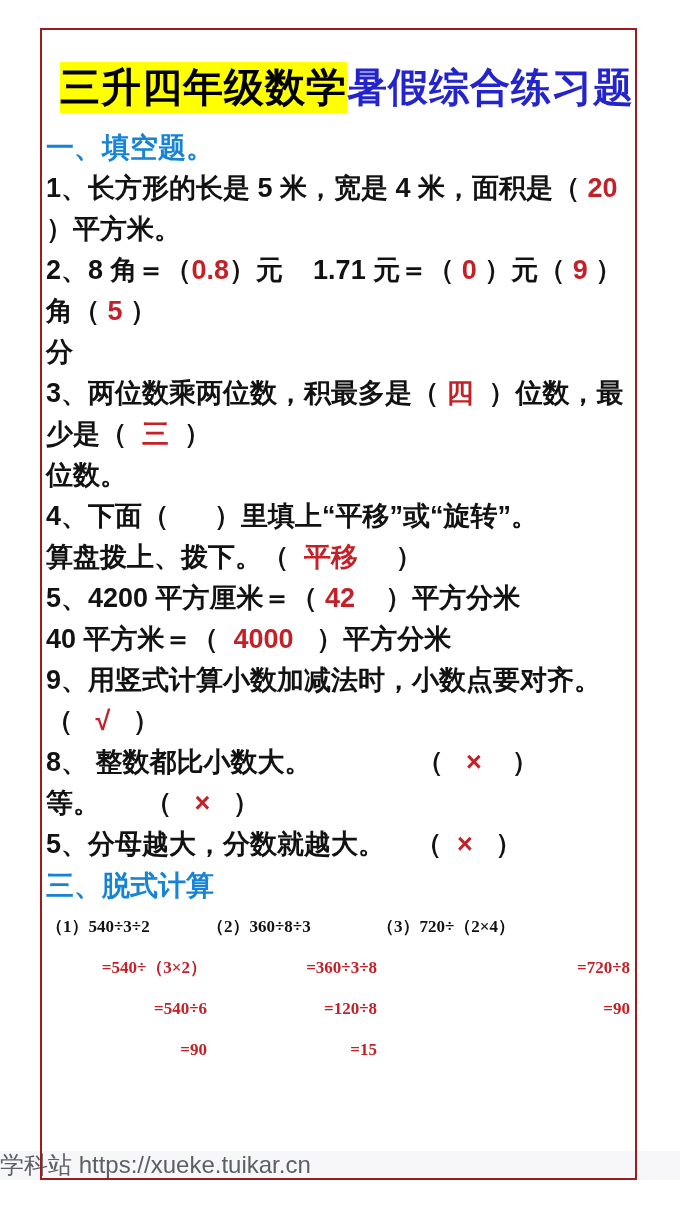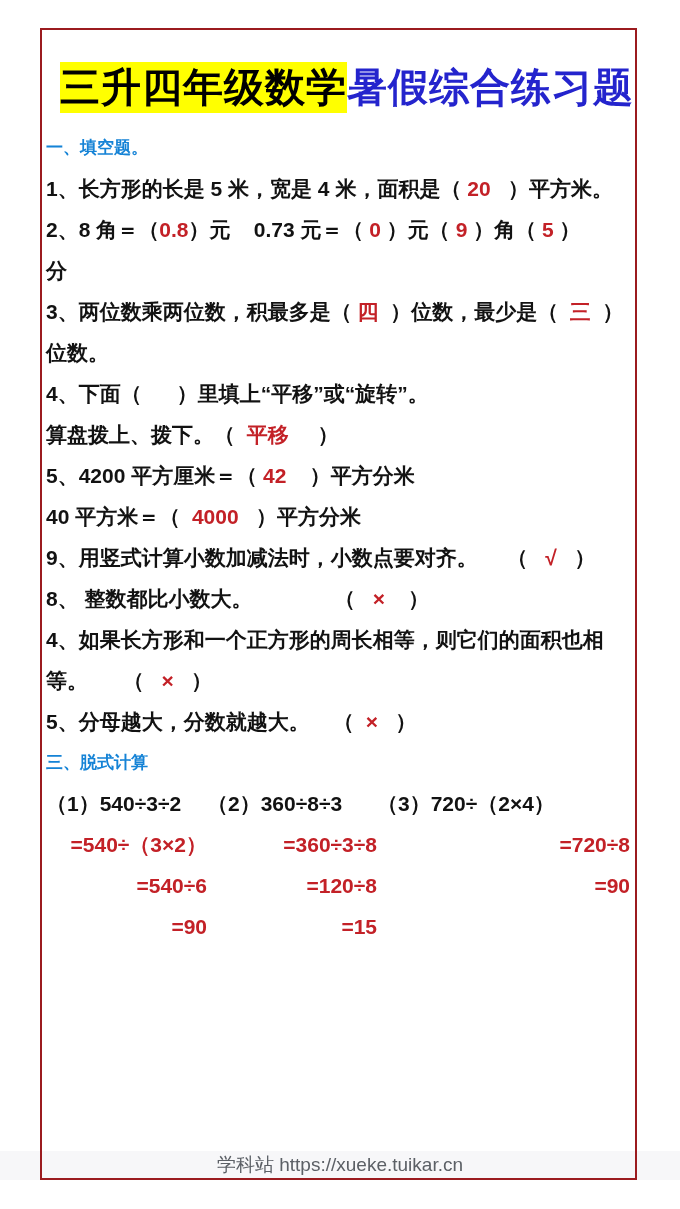--- a/index.html
+++ b/index.html
@@ -15,49 +15,50 @@
   html,body{margin:0;padding:0;background:#ffffff;}
   .page{
     position:relative;width:680px;height:1209px;background:#ffffff;
     font-family:"Liberation Sans",sans-serif;overflow:hidden;
   }
   .footer-bar{
     position:absolute;left:0;top:1151px;width:680px;height:29px;
     background:var(--footer-bar);
   }
   .footer-text{
-    width:100%;height:29px;line-height:27px;text-align:center;
-    color:var(--footer-text);font-size:19px;
+    width:100%;height:29px;line-height:27px;text-align:left;
+    color:var(--footer-text);font-size:24px;
   }
   .border-box{
     position:absolute;left:40px;top:28px;width:597px;height:1152px;
     border:2px solid var(--border-red);box-sizing:border-box;
     pointer-events:none;
   }
   .content{position:absolute;left:46px;top:58px;width:584px;}
   .title{
     font-family:"Liberation Serif",serif;font-size:40px;font-weight:bold;
     line-height:60px;letter-spacing:1px;white-space:nowrap;
     margin:0 0 9px 14px;
   }
   .title .hl{background:var(--highlight-yellow);color:#000;padding:3px 0;}
   .title .rest{color:var(--title-blue);}
   .section-heading{
-    color:var(--accent-blue);font-weight:bold;font-size:17px;line-height:41px;
+    color:var(--accent-blue);font-weight:bold;font-size:28px;line-height:41px;
     white-space:pre-wrap;
   }
   .line{
-    color:var(--body-text);font-weight:600;font-size:21px;line-height:41px;
+    color:var(--body-text);font-weight:600;font-size:27px;line-height:41px;
     white-space:pre-wrap;
   }
   .answer{color:var(--answer-red);}
   .calc-grid{display:grid;grid-template-columns:161px 170px 1fr;}
   .calc-cell{
-    font-size:21px;line-height:41px;font-weight:600;white-space:pre;
+    font-size:17px;line-height:41px;font-weight:600;white-space:pre;
     color:var(--body-text);
+    font-family:Liberation Serif, serif;
   }
   .calc-step{color:var(--answer-red);text-align:right;}
 </style>
 </head>
 <body>
 
 <div class="page">
 
   <div class="footer-bar">
     <div class="footer-text">学科站 https://xueke.tuikar.cn</div>
@@ -66,31 +67,30 @@
   <div class="border-box"></div>
 
   <div class="content">
     <div class="title">
       <span class="hl">三升四年级数学</span><span class="rest">暑假综合练习题</span>
     </div>
 
     <div id="sections">
         <div class="section-heading">一、填空题。</div>
         <div class="line"><span class="plain">1、长方形的长是 5 米，宽是 4 米，面积是（ </span><span class="answer">20</span><span class="plain">   ）平方米。</span></div>
-        <div class="line"><span class="plain">2、8 角＝（</span><span class="answer">0.8</span><span class="plain">）元    0.73 元＝（ </span><span class="answer">0</span><span class="plain"> ）元（ </span><span class="answer">9</span><span class="plain"> ）角（ </span><span class="answer">5</span><span class="plain"> ）</span></div>
+        <div class="line"><span class="plain">2、8 角＝（</span><span class="answer">0.8</span><span class="plain">）元    1.71 元＝（ </span><span class="answer">0</span><span class="plain"> ）元（ </span><span class="answer">9</span><span class="plain"> ）角（ </span><span class="answer">5</span><span class="plain"> ）</span></div>
         <div class="line"><span class="plain">分</span></div>
         <div class="line"><span class="plain">3、两位数乘两位数，积最多是（ </span><span class="answer">四</span><span class="plain">  ）位数，最少是（  </span><span class="answer">三</span><span class="plain">  ）</span></div>
         <div class="line"><span class="plain">位数。</span></div>
         <div class="line"><span class="plain">4、下面（      ）里填上“平移”或“旋转”。</span></div>
         <div class="line"><span class="plain">算盘拨上、拨下。（  </span><span class="answer">平移</span><span class="plain">     ）</span></div>
         <div class="line"><span class="plain">5、4200 平方厘米＝（ </span><span class="answer">42</span><span class="plain">    ）平方分米</span></div>
         <div class="line"><span class="plain">40 平方米＝（  </span><span class="answer">4000</span><span class="plain">   ）平方分米</span></div>
         <div class="line"><span class="plain">9、用竖式计算小数加减法时，小数点要对齐。     （   </span><span class="answer">√</span><span class="plain">   ）</span></div>
         <div class="line"><span class="plain">8、 整数都比小数大。              （   </span><span class="answer">×</span><span class="plain">    ）</span></div>
-        <div class="line"><span class="plain">4、如果长方形和一个正方形的周长相等，则它们的面积也相</span></div>
         <div class="line"><span class="plain">等。      （   </span><span class="answer">×</span><span class="plain">   ）</span></div>
         <div class="line"><span class="plain">5、分母越大，分数就越大。    （  </span><span class="answer">×</span><span class="plain">   ）</span></div>
       </div>
 
     <div class="section-heading">三、脱式计算</div>
     <div class="calc-grid" id="calc-grid">
         <div class="calc-cell calc-header">（1）540÷3÷2</div>
         <div class="calc-cell calc-header">（2）360÷8÷3</div>
         <div class="calc-cell calc-header">（3）720÷（2×4）</div>
         <div class="calc-cell calc-step">=540÷（3×2）</div>

